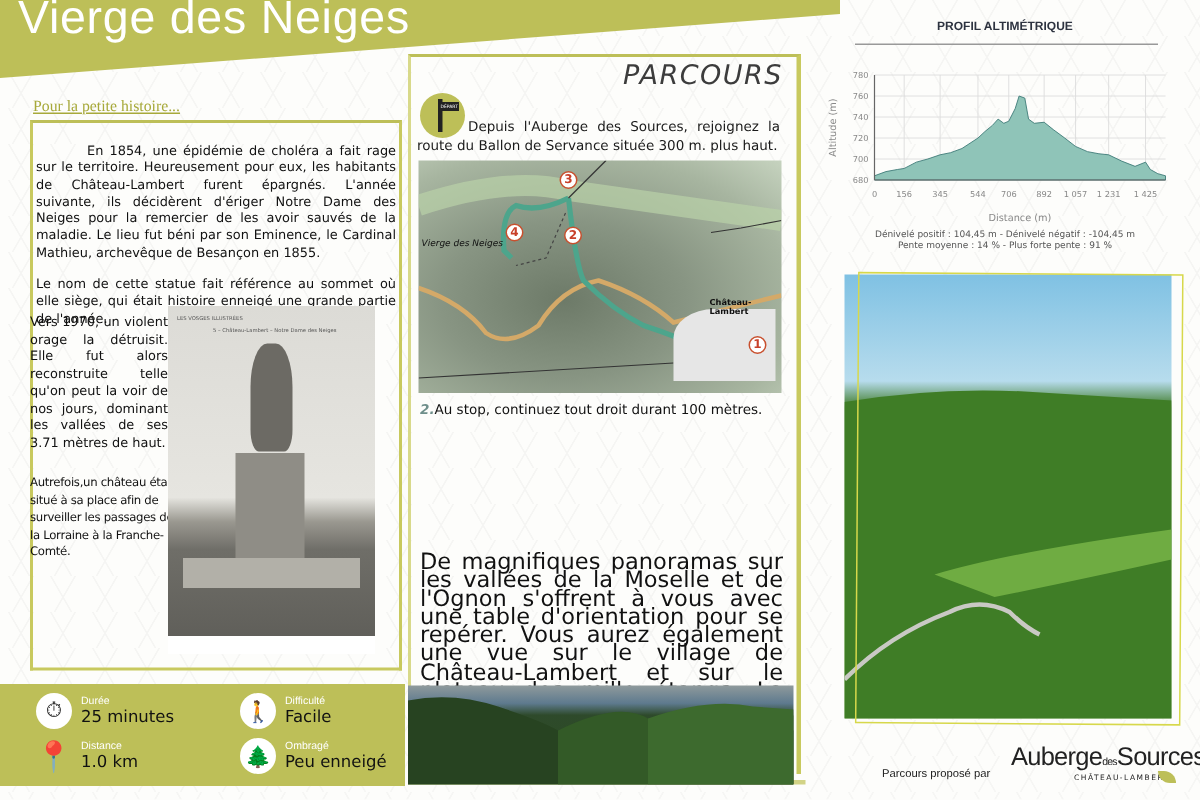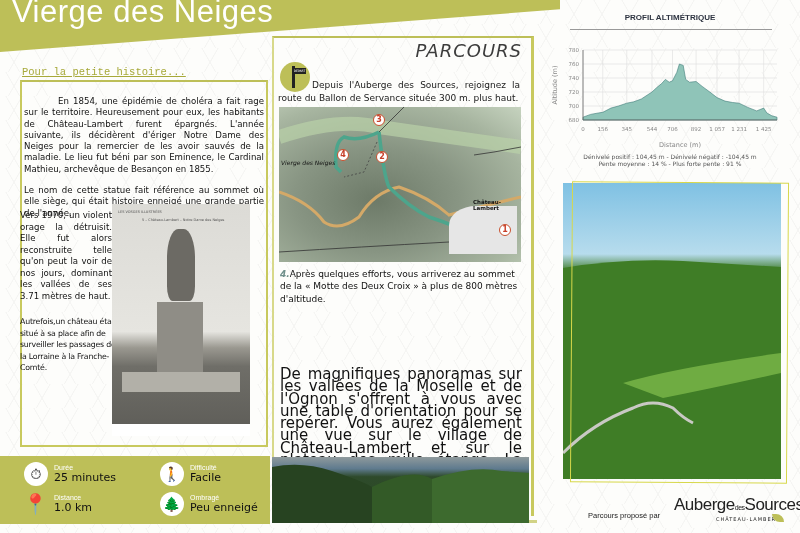--- a/index.html
+++ b/index.html
@@ -9,21 +9,21 @@
     background-image:
       linear-gradient(60deg, transparent 45%, #777 46%, #777 48%, transparent 49%),
       linear-gradient(-60deg, transparent 45%, #777 46%, #777 48%, transparent 49%);
     background-size: 28px 24px; }
   .banner { position: absolute; left: 0; top: 0; width: 560px; height: 52px; background: #bdbf58;
     clip-path: polygon(0 0, 100% 0, 100% 18%, 0 100%); }
   .title { position: absolute; left: 12px; top: -6px; font-family: "Liberation Sans", sans-serif;
     font-size: 31px; color: #ffffff; letter-spacing: 0.5px; }
 
   
-  .hist-label { position: absolute; left: 22px; top: 66px; font-family: Liberation Mono, monospace;
+  .hist-label { position: absolute; left: 22px; top: 66px; font-family: Liberation Serif, serif;
     font-size: 10.5px; color: #a7a93a; text-decoration: underline; }
   .hist-box { position: absolute; left: 20px; top: 80px; width: 248px; height: 367px;
     border-top: 2px solid #bdbf58; border-right: 2px solid #c8c95e; border-bottom: 2px solid #c8c95e; border-left: 2px solid #c8c95e; }
   .hist-text { position: absolute; left: 24px; top: 96px; width: 240px; font-size: 8.6px; line-height: 11.3px;
     text-align: justify; color: #111; }
   .hist-text p { margin-bottom: 10px; }
   .hist-text .indent { text-indent: 34px; }
   .hist-narrow { position: absolute; left: 20px; top: 210px; width: 92px; font-size: 8.6px; line-height: 11.5px;
     text-align: justify; color: #111; }
   .hist-narrow2 { position: absolute; left: 20px; top: 316px; width: 104px; font-size: 7.8px; line-height: 11.5px; color: #111; letter-spacing: -0.2px; }
@@ -162,21 +162,21 @@
   <div class="map-village"></div>
   <div class="map-label" style="left:2px; top:52px;">Vierge des Neiges</div>
   <div class="map-label b" style="left:194px; top:92px;">Château-Lambert</div>
   <div class="marker" style="left:220px; top:117px;">1</div>
   <div class="marker" style="left:97px; top:44px;">2</div>
   <div class="marker" style="left:94px; top:7px;">3</div>
   <div class="marker" style="left:58px; top:42px;">4</div>
 </div>
 
 <div class="steps">
-  <p><span class="num">4.</span><span>Après quelques efforts, vous arriverez au sommet de la « Motte des Deux Croix » à plus de 800 mètres d'altitude.</span></p>
+  <p><span class="num">2.</span><span>Au stop, continuez tout droit durant 100 mètres.</span></p>
 </div>
 <div class="panorama-text">De magnifiques panoramas sur les vallées de la Moselle et de l'Ognon s'offrent à vous avec une table d'orientation pour se repérer. Vous aurez également une vue sur le village de Château-Lambert et sur le plateau des mille étangs. La statue de Notre Dame des Neiges surplombe le sommet.</div>
 <div class="panorama">
   <svg width="257" height="66" viewBox="0 0 257 66" style="position:absolute;left:0;top:0;">
     <path d="M0 10 Q30 4 60 14 Q90 24 100 30 L257 30 L257 66 L0 66 Z" fill="#274321"></path>
     <path d="M100 30 Q140 10 160 22 L257 20 L257 66 L100 66 Z" fill="#335a27"></path>
     <path d="M160 22 Q200 8 230 14 L257 16 L257 66 L160 66 Z" fill="#3d6a2e"></path>
   </svg>
 </div>
 

